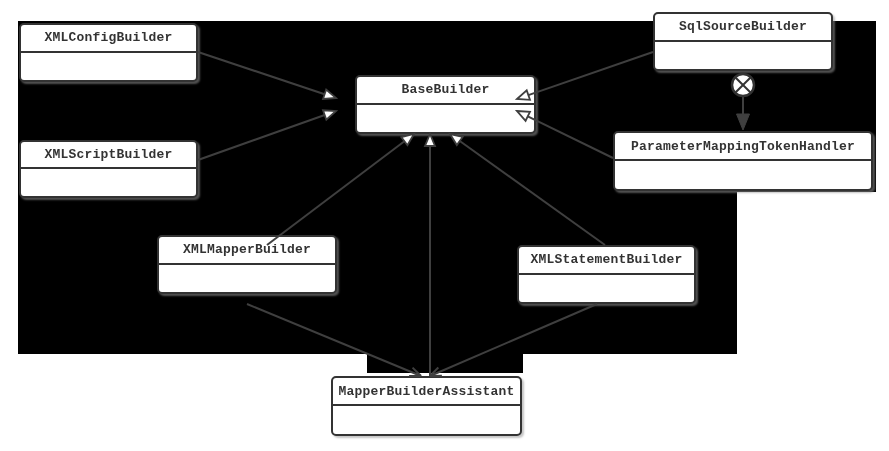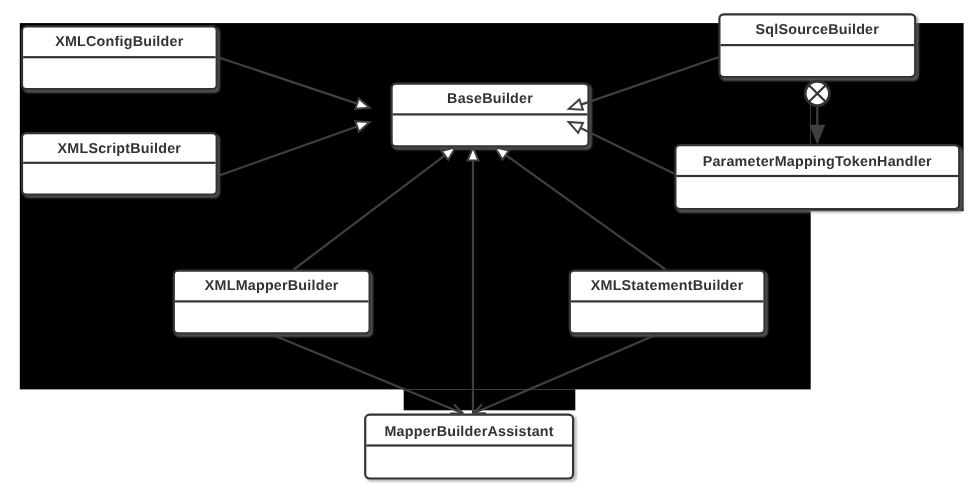--- a/index.html
+++ b/index.html
@@ -1,18 +1,18 @@
 <!DOCTYPE html>
 <html><head>
 <meta charset="utf-8">
 <style>
   html,body{margin:0;padding:0;background:#ffffff;}
   #stage{
     position:relative;width:889px;height:451px;background:#ffffff;
-    font-family:Liberation Sans, sans-serif;overflow:hidden;
+    font-family:Liberation Mono, monospace;overflow:hidden;
   }
   .layer{position:absolute;left:0;top:0;}
   #bg-layer{z-index:1;}
   #edge-layer{z-index:3;pointer-events:none;}
   .class-box{
     position:absolute;box-sizing:border-box;z-index:2;
     background:#ffffff;border:2px solid #333333;border-radius:5px;
     box-shadow:2px 2px 2px rgba(150,150,150,0.55);
     display:flex;flex-direction:column;
   }
@@ -31,37 +31,37 @@
   <svg id="bg-layer" class="layer" width="889" height="451">
       <rect x="18" y="21" width="719" height="333" fill="#000000"></rect>
       <rect x="737" y="21" width="139" height="171" fill="#000000"></rect>
       <rect x="367" y="354" width="156" height="19" fill="#000000"></rect>
     </svg>
   <div id="box-layer">
       <div class="class-box" style="left: 19px; top: 23px; width: 179px; height: 59px;">
         <div class="class-title">XMLConfigBuilder</div>
         <div class="class-body"></div>
       </div>
-      <div class="class-box" style="left: 19px; top: 120px; width: 179px; height: 58px;">
+      <div class="class-box" style="left: 19px; top: 140px; width: 179px; height: 58px;">
         <div class="class-title">XMLScriptBuilder</div>
         <div class="class-body"></div>
       </div>
       <div class="class-box" style="left: 336px; top: 75px; width: 181px; height: 59px; margin-left: 19px;">
         <div class="class-title">BaseBuilder</div>
         <div class="class-body"></div>
       </div>
       <div class="class-box" style="left: 653px; top: 12px; width: 180px; height: 59px;">
         <div class="class-title">SqlSourceBuilder</div>
         <div class="class-body"></div>
       </div>
       <div class="class-box" style="left: 613px; top: 131px; width: 260px; height: 60px;">
         <div class="class-title">ParameterMappingTokenHandler</div>
         <div class="class-body"></div>
       </div>
-      <div class="class-box" style="left: 157px; top: 245px; width: 180px; height: 59px;">
+      <div class="class-box" style="left: 157px; top: 235px; width: 180px; height: 59px;">
         <div class="class-title">XMLMapperBuilder</div>
         <div class="class-body"></div>
       </div>
       <div class="class-box" style="left: 517px; top: 245px; width: 179px; height: 59px;">
         <div class="class-title">XMLStatementBuilder</div>
         <div class="class-body"></div>
       </div>
       <div class="class-box" style="left: 331px; top: 376px; width: 191px; height: 60px;">
         <div class="class-title">MapperBuilderAssistant</div>
         <div class="class-body"></div>

